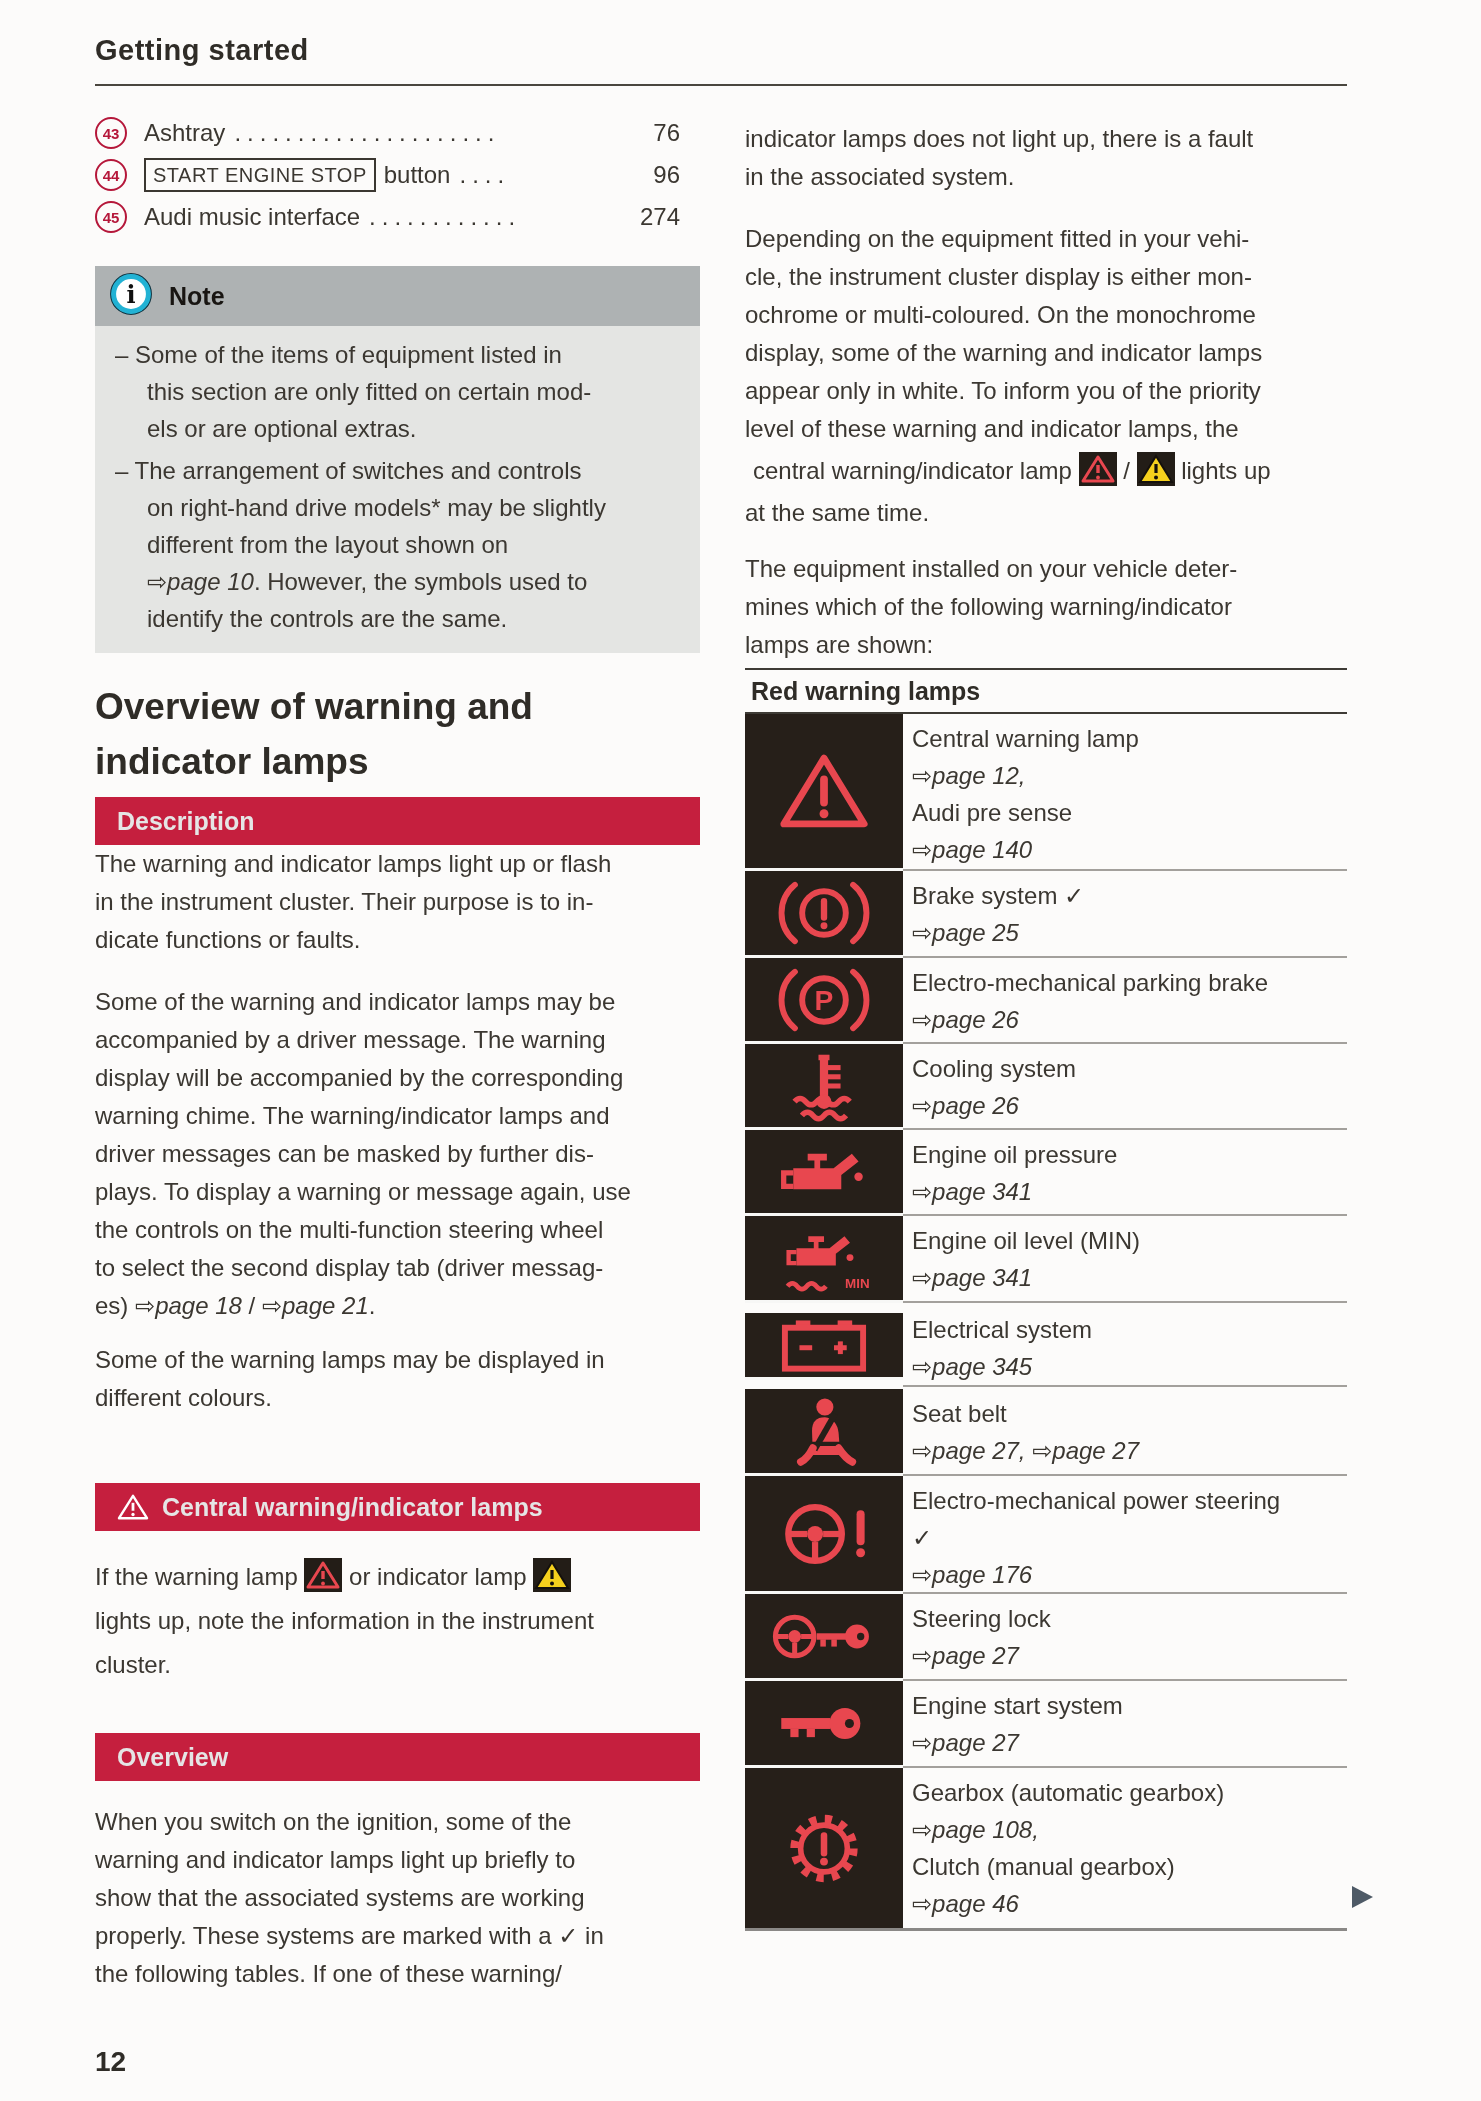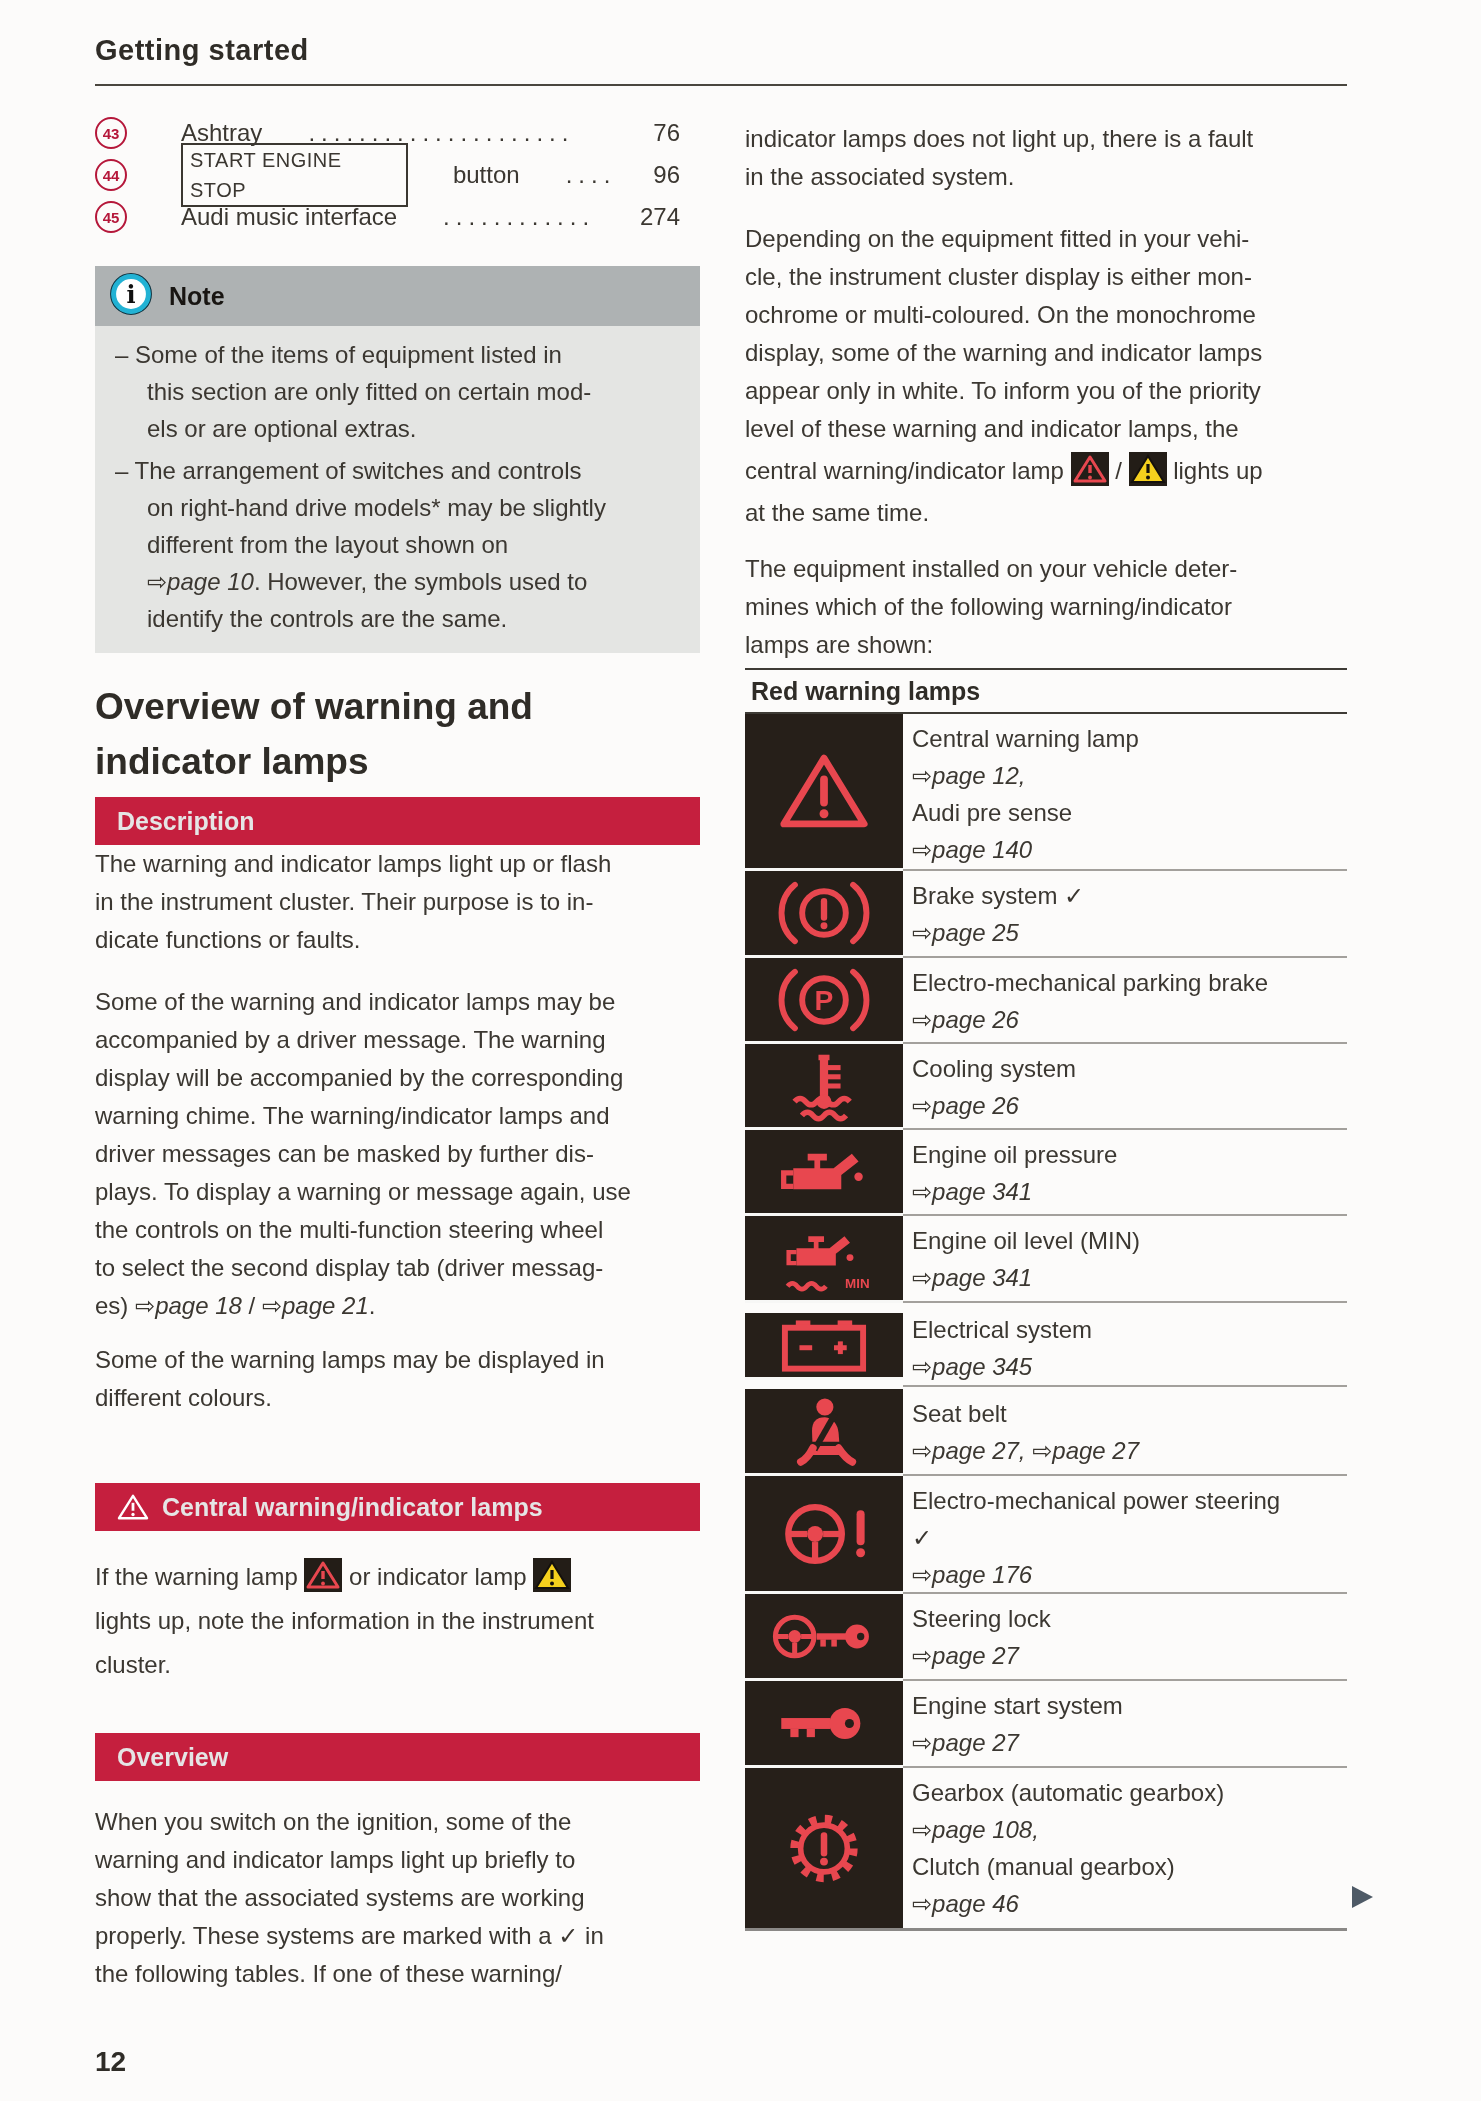--- a/index.html
+++ b/index.html
@@ -8,21 +8,21 @@
   
   .section-header{position:absolute;left:95px;top:34px;font-size:29px;font-weight:bold;
         letter-spacing:.5px;color:#2f2c27;}
   .header-rule{position:absolute;left:95px;top:84px;width:1252px;border-top:2.5px solid #4a463f;}
   
   .col-left{position:absolute;left:95px;top:112px;width:605px;}
   .col-right{position:absolute;left:745px;top:120px;width:602px;}
   .ln{font-size:24px;line-height:38px;white-space:nowrap;}
   .it{font-style:italic;}
   
-  .toc-row{display:flex;align-items:center;height:42px;width:585px;gap:37px;}
+  .toc-row{display:flex;align-items:center;height:42px;width:585px;}
   .toc-num{flex:0 0 auto;display:inline-flex;align-items:center;justify-content:center;
         width:28px;height:28px;border:2.5px solid #b5173a;border-radius:50%;
         color:#b5173a;font-size:15px;font-weight:bold;margin-right:17px;}
   .toc-label{font-size:24px;}
   .toc-boxed{display:inline-block;border:2px solid #3b3731;padding:0 7px;font-size:20px;
         letter-spacing:.5px;line-height:30px;margin-right:8px;}
   .toc-dots{letter-spacing:6px;margin-left:9px;font-size:24px;}
   .toc-page{margin-left:auto;font-size:24px;}
   
   .note{margin-top:28px;width:605px;}
@@ -35,21 +35,21 @@
   
   .h1{margin-top:26px;font-size:37px;line-height:55px;font-weight:bold;color:#2f2c27;}
   .redbar{margin-top:8px;height:48px;background:#c51f3e;color:#e5e5e5;display:flex;
         align-items:center;padding-left:22px;font-size:25px;font-weight:bold;}
   .redbar .bar-tri{margin-right:13px;display:inline-flex;}
   .p{}
   
   .lamp{display:inline-block;width:38px;height:34px;background:#231d17;vertical-align:-7px;
         text-align:center;}
   .wline{line-height:44px;}
-  .tall{line-height:46px;}
+  .tall{line-height:46px;margin-left:8px;}
   
   .t-rule-dark{border-top:2.5px solid #3e3b35;}
   .t-header{font-size:25px;font-weight:bold;color:#2f2c27;line-height:42px;padding-left:6px;}
   .twrap{border-bottom:3px solid #8a8886;}
   .trow{display:flex;}
   .ticon{flex:0 0 158px;background:#261f19;display:flex;align-items:center;justify-content:center;
         border-bottom:3px solid #f7f7f6;}
   .tcell{flex:1;padding:6px 0 0 9px;border-bottom:2px solid #a3a09c;}
   .tcell .ln{line-height:37px;}
   .trow:last-child .ticon,.trow:last-child .tcell{border-bottom:none;}

